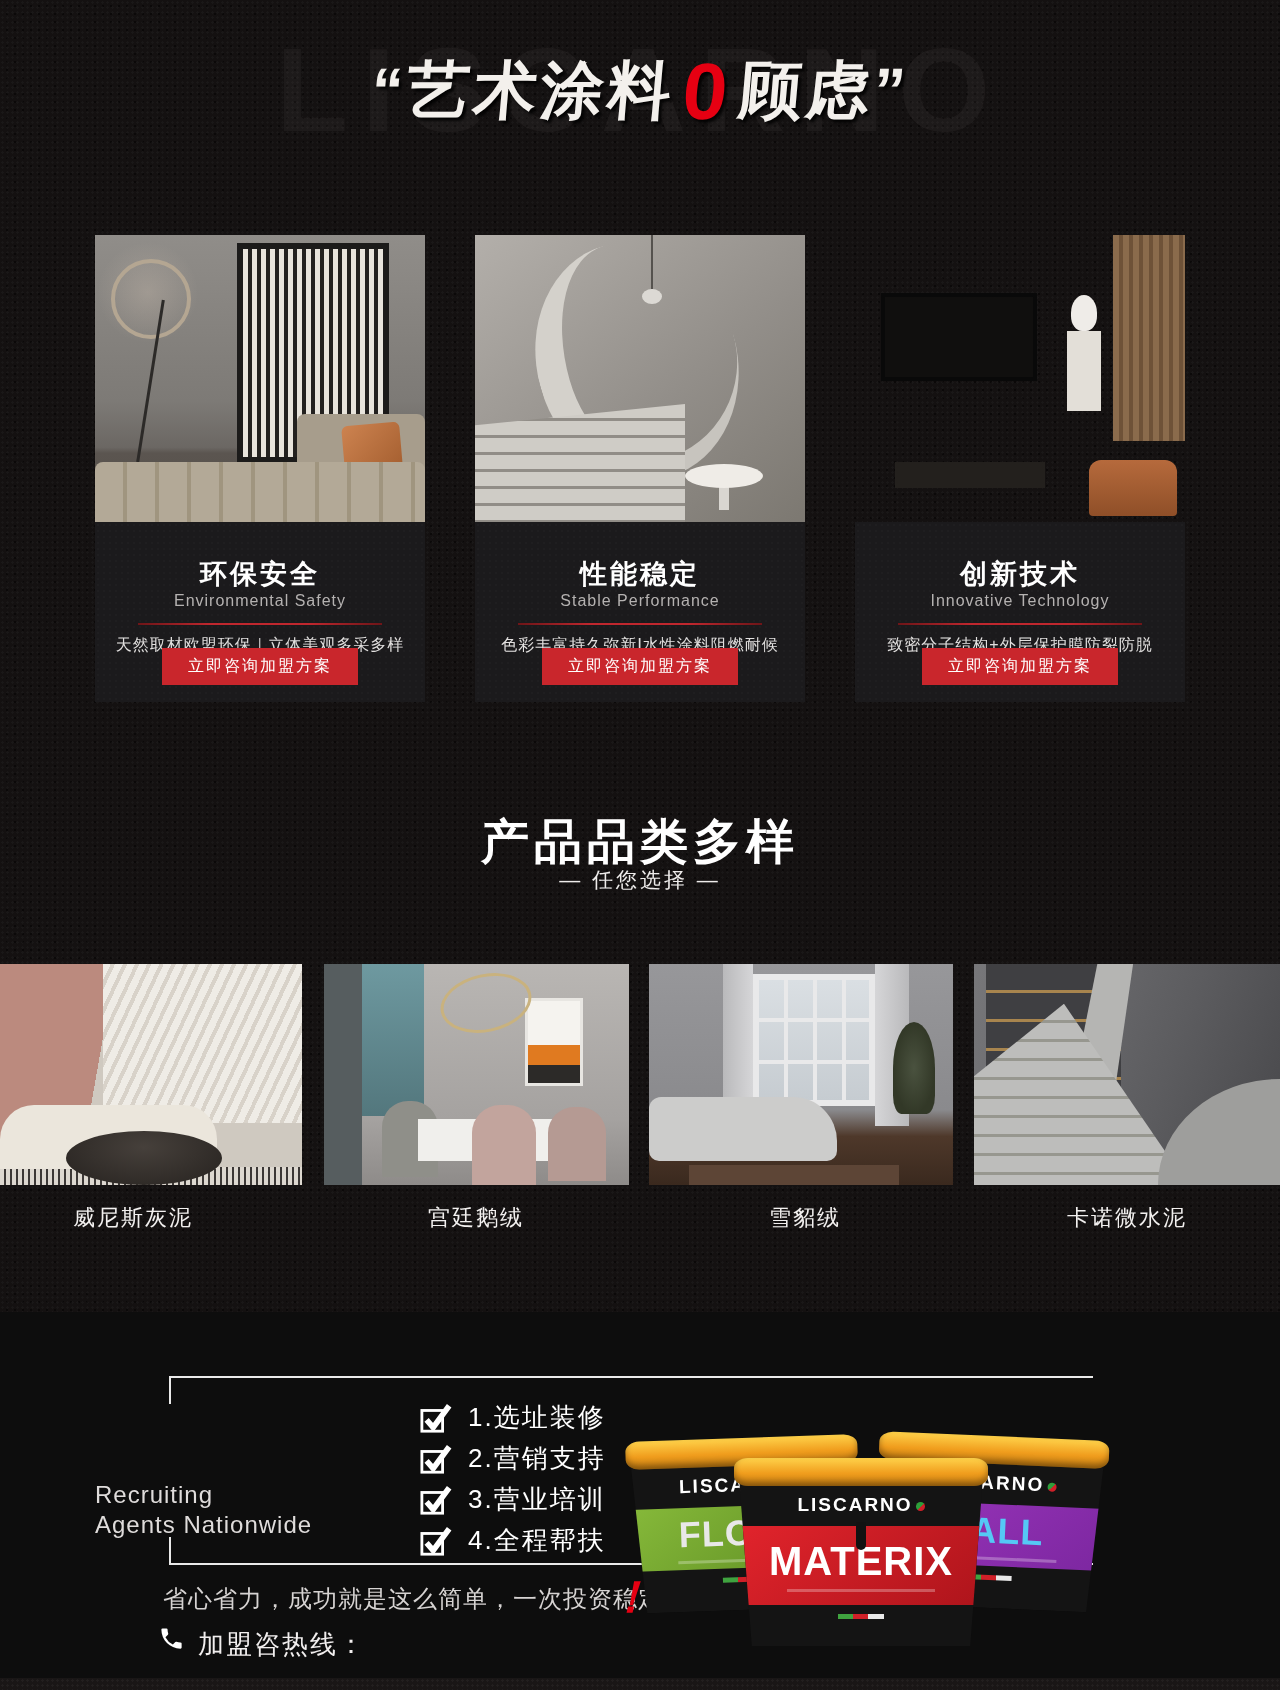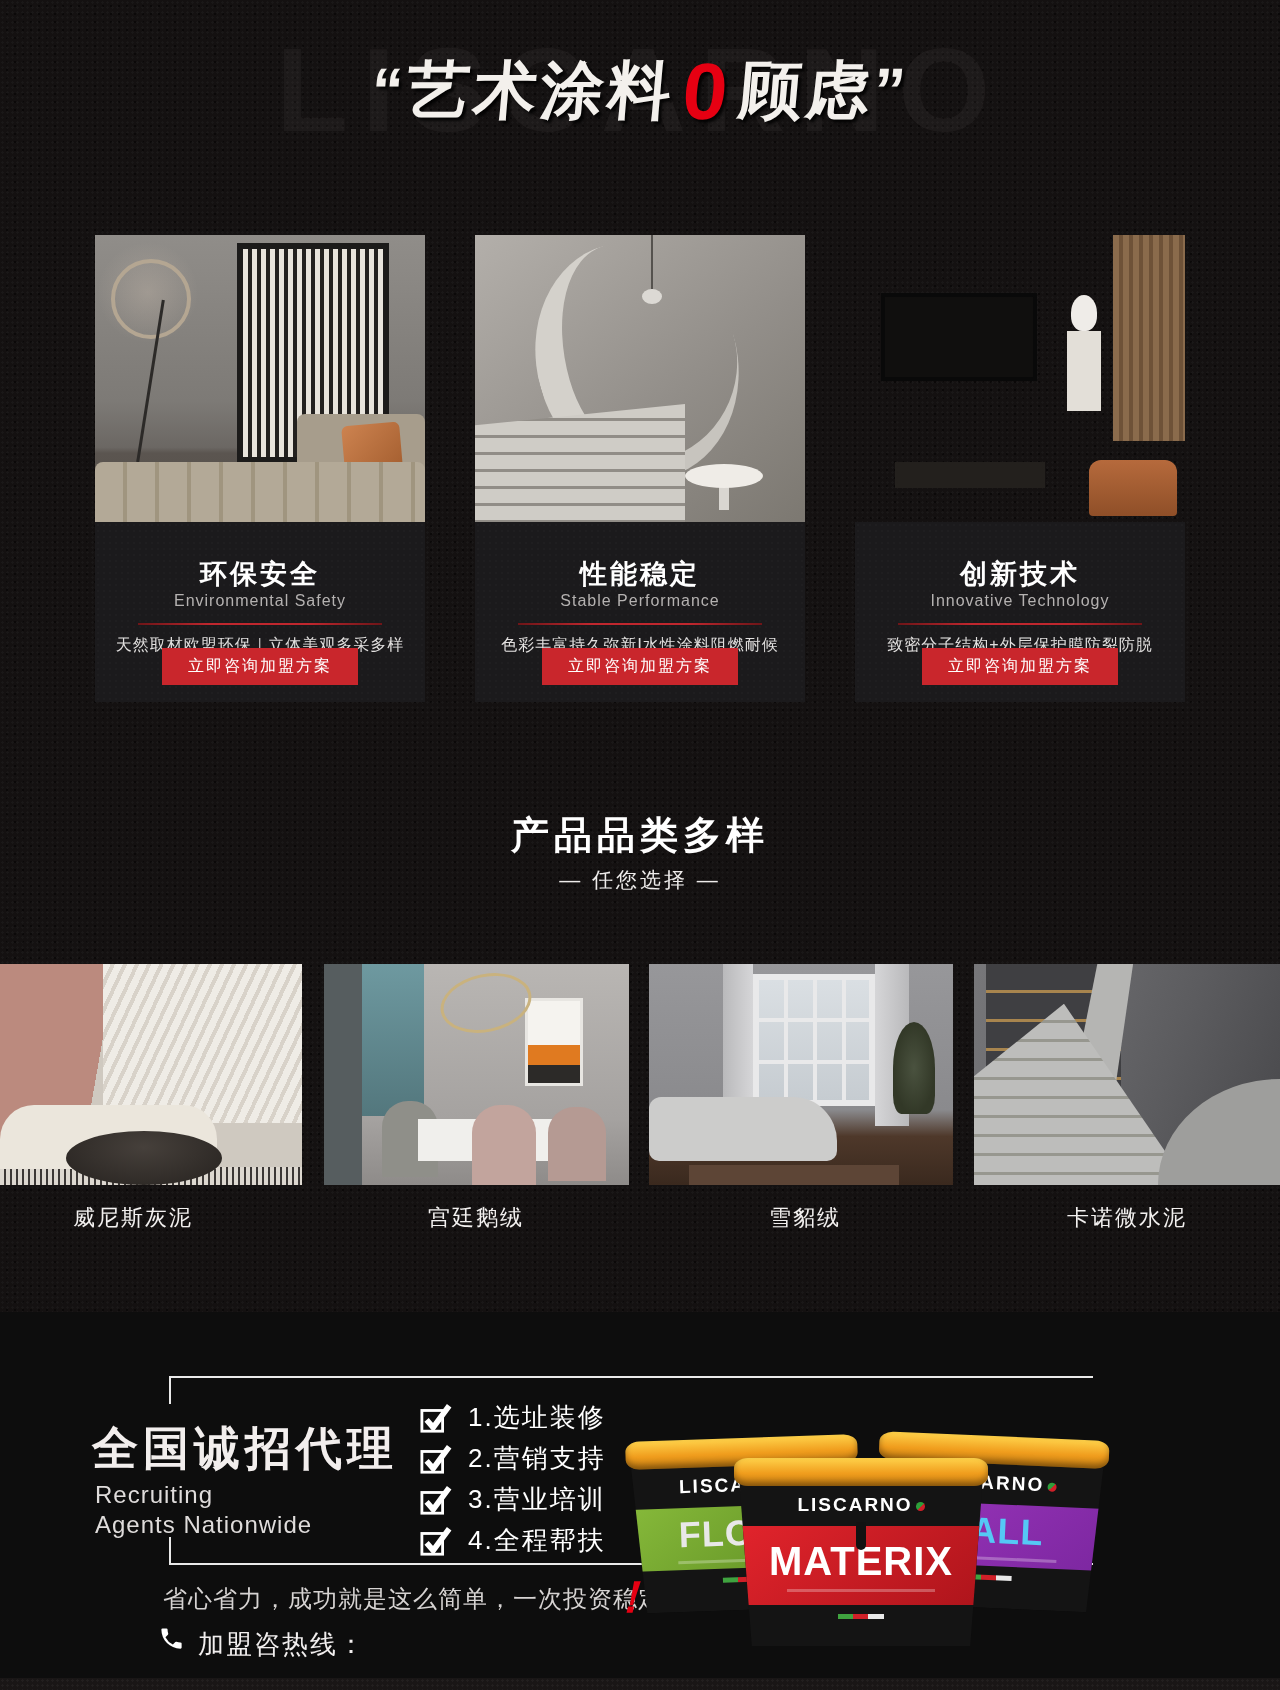--- a/index.html
+++ b/index.html
@@ -67,21 +67,21 @@
   .s3 .slats { position:absolute; right:0; top:0; width:72px; height:206px;
       background:repeating-linear-gradient(90deg,#8a6b4c 0 6px,#6e5238 6px 10px); }
   .s3 .bust { position:absolute; right:88px; top:60px; width:26px; height:36px; background:#efece8; border-radius:50% 50% 42% 42%; }
   .s3 .ped { position:absolute; right:84px; top:96px; width:34px; height:80px; background:#e3dfd8; }
   .s3 .chair { position:absolute; right:8px; bottom:6px; width:88px; height:56px;
       background:linear-gradient(#b66a3c,#8f4f28); border-radius:12px 12px 4px 4px; }
   .s3 .cab { position:absolute; left:40px; bottom:34px; width:150px; height:26px; background:#23201d; }
 
   
   .prod-heading { position:absolute; top:810px; left:0; width:100%; text-align:center;
-    font-size:38px; font-weight:bold; color:#fff; letter-spacing:5px; }
+    font-size:48px; font-weight:bold; color:#fff; letter-spacing:5px; }
   .prod-subheading { position:absolute; top:866px; left:0; width:100%; text-align:center;
     font-size:21px; color:#eeeceb; letter-spacing:3px; }
   .prod { position:absolute; top:964px; height:221px; overflow:hidden; }
   .prod.p1 { left:0; width:302px; }
   .prod.p2 { left:324px; width:305px; }
   .prod.p3 { left:649px; width:304px; }
   .prod.p4 { left:974px; width:306px; }
   .prod-label { position:absolute; top:1203px; transform:translateX(-50%);
     font-size:22px; color:#f2f0ef; letter-spacing:2px; white-space:nowrap; }
 
@@ -299,21 +299,20 @@
   <div class="prod-label" style="left:476px;">宫廷鹅绒</div>
   <div class="prod-label" style="left:805px;">雪貂绒</div>
   <div class="prod-label" style="left:1127px;">卡诺微水泥</div>
 
   <div class="agency">
     <div class="line l-top-h"></div>
     <div class="line l-top-v"></div>
     <div class="line l-bot-v"></div>
     <div class="line l-bot-h"></div>
 
-    <div class="agency-title">全国诚招代理</div>
     <div class="agency-sub r1">Recruiting</div>
     <div class="agency-sub r2">Agents Nationwide</div>
 
     <div class="check-row i1">
       <svg viewBox="0 0 34 34">
           <rect x="2" y="9" width="22" height="22" fill="none" stroke="#fff" stroke-width="3"></rect>
           <path d="M7 19 l7 8 L31 4" stroke="#fff" stroke-width="6" fill="none"></path>
         </svg>
       <span class="check-label">1.选址装修</span>
     </div>

